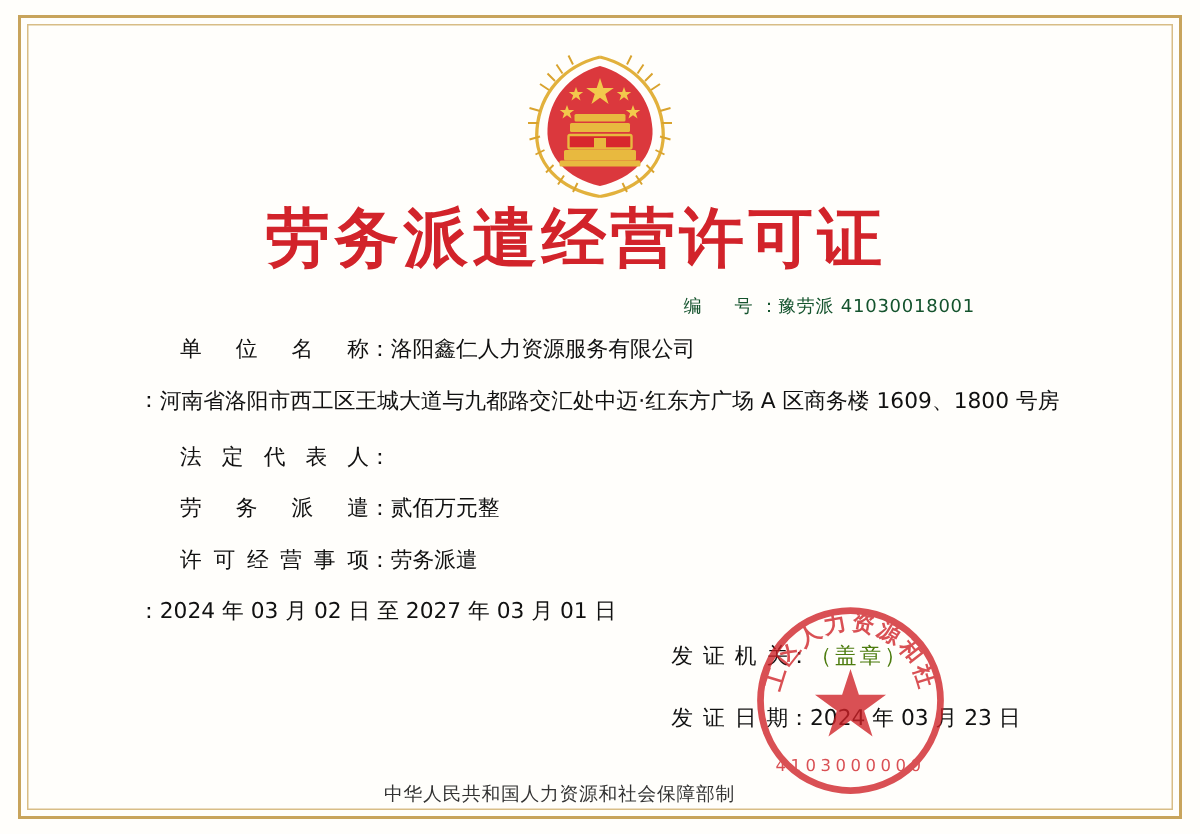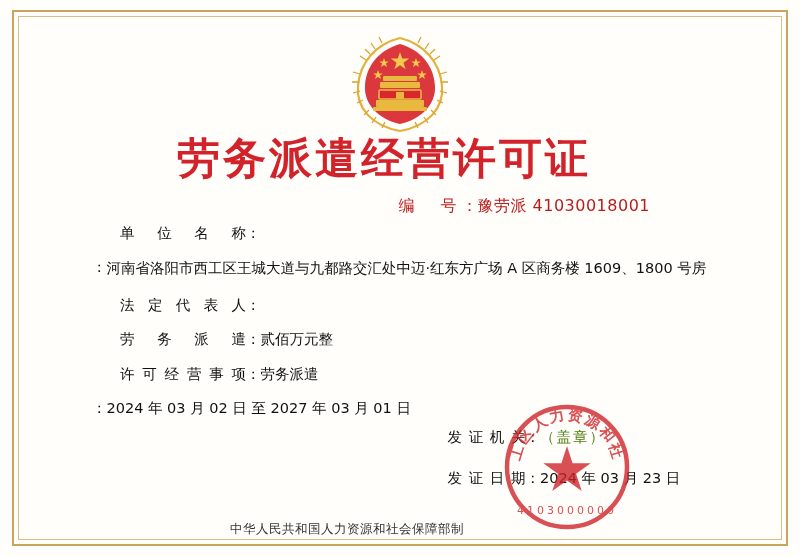--- a/index.html
+++ b/index.html
@@ -67,22 +67,22 @@
     font-weight: bold;
     letter-spacing: 3px;
     color: #d2232a;
     white-space: nowrap;
   }
   
   .serial {
     position: absolute;
     right: 150px;
     top: 196px;
-    font-size: 16px;
-    color: #b91c1c;
+    font-size: 12px;
+    color: #14532d;
     white-space: nowrap;
     font-family: "DejaVu Sans", sans-serif;
   }
   .serial .lbl {
     letter-spacing: 5px;
   }
   .serial .val {
     letter-spacing: 0.5px;
   }
   
@@ -169,20 +169,21 @@
   .footer {
     position: absolute;
     left: 0;
     bottom: 18px;
     width: 694px;
     text-align: center;
     font-size: 12.5px;
     color: #333333;
     font-family: "DejaVu Sans", sans-serif;
     letter-spacing: 0.5px;
+    padding-left: 26px;
   }
 </style>
 </head>
 <body>
 
 <div class="certificate">
 
   <div class="border-outer"></div>
   <div class="border-inner"></div>
 
@@ -229,20 +230,21 @@
 
     <div class="serial">
       <span class="lbl">编　号</span><span>：</span><span class="val">豫劳派 41030018001</span>
     </div>
 
     <div class="fields">
 
       <div class="row">
         <span class="label">单位名称</span>
         <span class="colon">：</span>
+        <span class="value">洛阳鑫仁人力资源服务有限公司</span>
       </div>
 
       <div class="row addr">
         <span class="colon">：</span>
         <span class="value">河南省洛阳市西工区王城大道与九都路交汇处中迈·红东方广场 A 区商务楼 1609、1800 号房</span>
       </div>
 
       <div class="row">
         <span class="label">法定代表人</span>
         <span class="colon">：</span>

